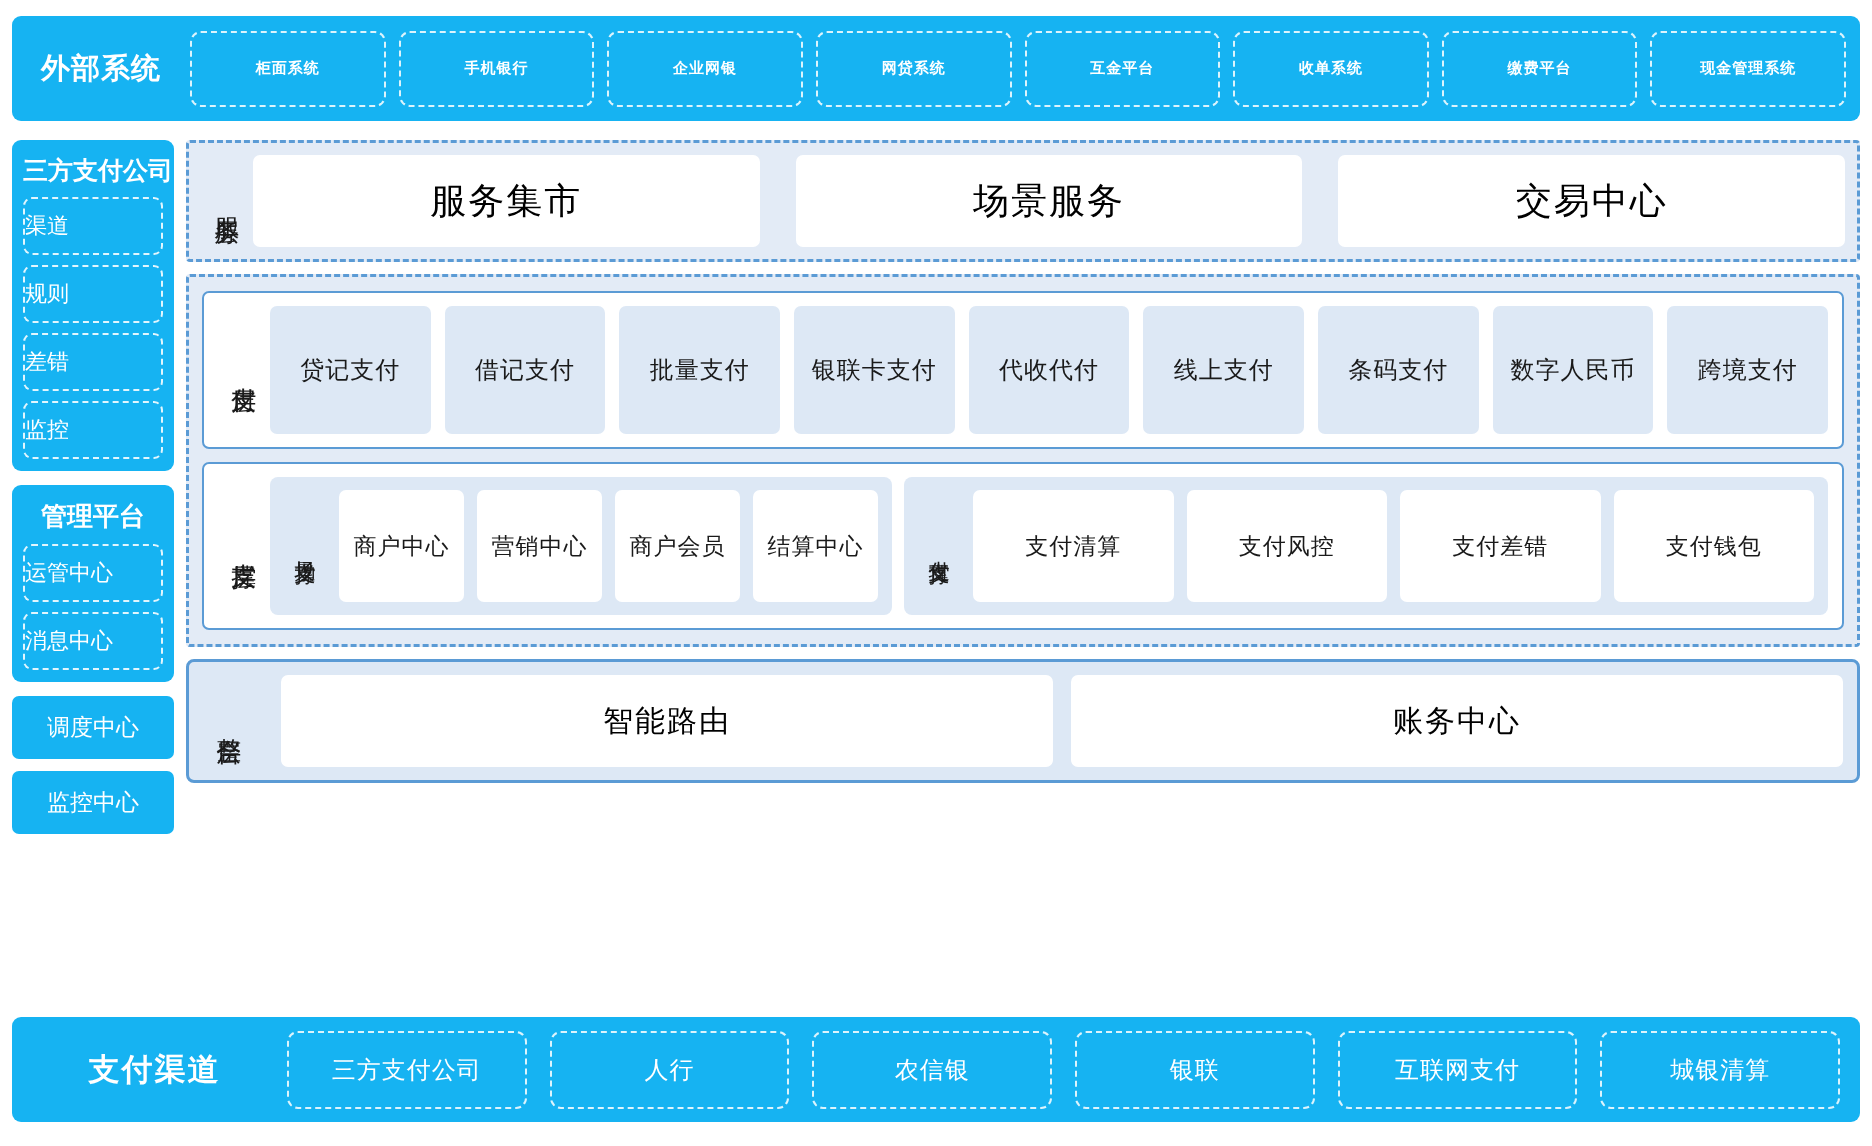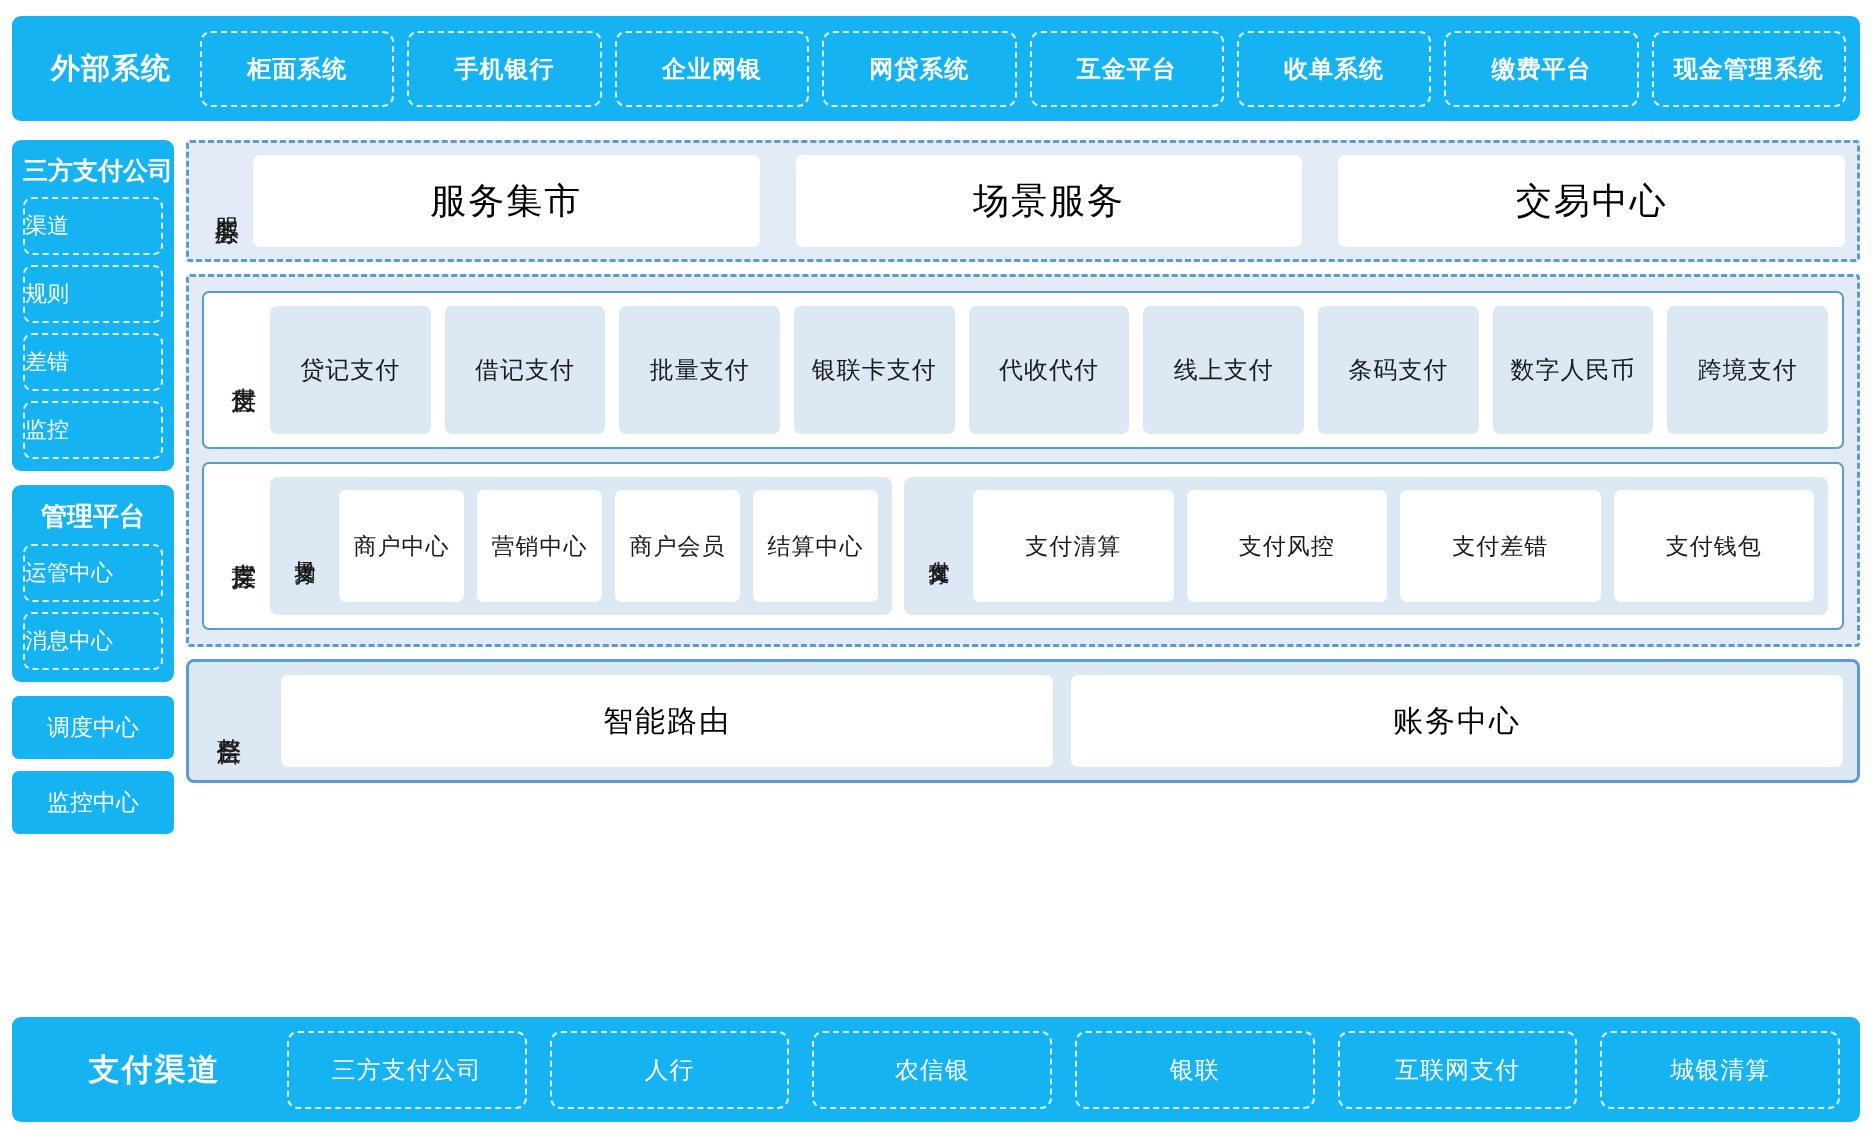--- a/index.html
+++ b/index.html
@@ -19,21 +19,21 @@
 
   
   .ext-bar {
     position: absolute;
     left: 12px; top: 16px;
     width: 1848px; height: 105px;
     background: #16b3f2;
     border-radius: 9px;
     display: flex;
     align-items: center;
-    padding: 0 14px 0 10px;
+    padding: 0 14px 0 0;
   }
   .ext-bar-title {
     color: #ffffff;
     font-size: 29px;
     font-weight: bold;
     letter-spacing: 1px;
     width: 178px;
     text-align: center;
     flex: none;
   }
@@ -44,21 +44,21 @@
     height: 76px;
   }
   .ext-chip {
     flex: 1;
     border: 2px dashed rgba(255,255,255,0.85);
     border-radius: 11px;
     display: flex;
     align-items: center;
     justify-content: center;
     color: #ffffff;
-    font-size: 24px;
+    font-size: 15px;
     font-weight: bold;
     letter-spacing: 1px;
   }
 
   
   .left-col {
     position: absolute;
     left: 12px; top: 140px;
     width: 162px;
   }

